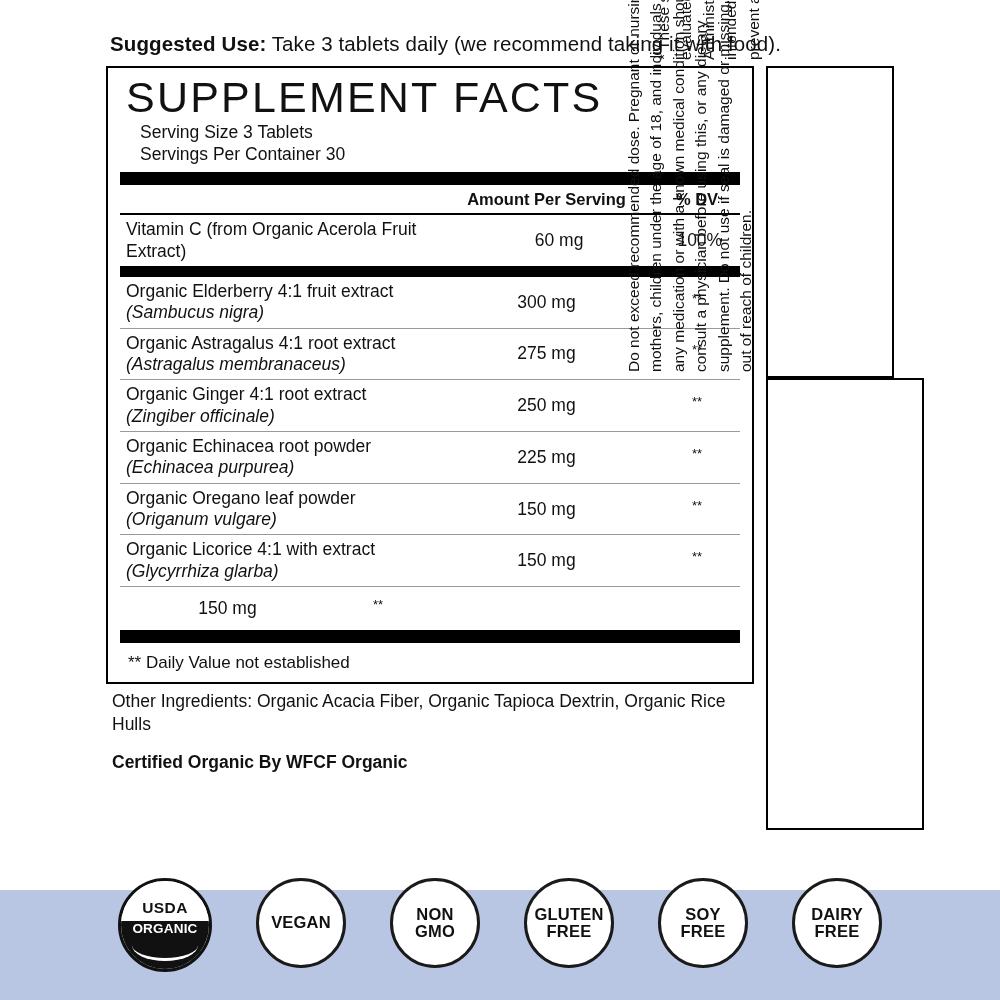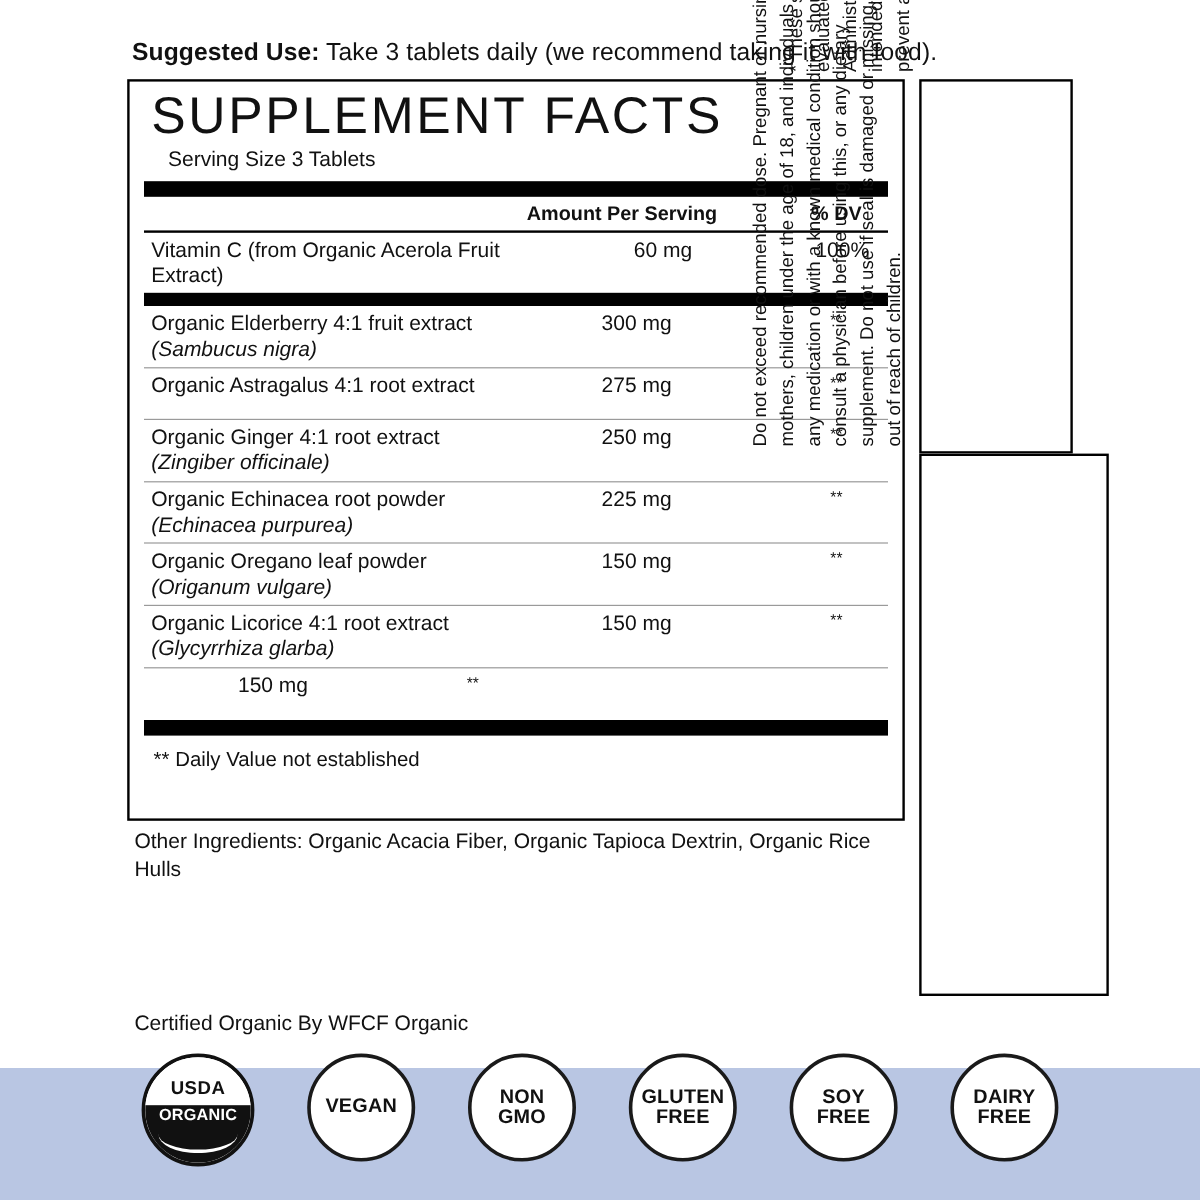--- a/index.html
+++ b/index.html
@@ -78,30 +78,29 @@
   }
   .hdr-row {
     display: flex;
     align-items: flex-end;
     font-size: 16.5px;
     font-weight: bold;
     padding: 5px 0 4px 0;
     border-bottom: 2.5px solid #000;
   }
   .hdr-spacer { flex: 1 1 auto; }
-  .hdr-amount { width: 215px; }
+  .hdr-amount { width: 215px; text-align: center; }
   .hdr-dv { width: 86px; text-align: center; }
 
   .row {
     display: flex;
-    align-items: flex-start;
+    align-items: center;
     border-bottom: 1.5px solid #9a9a9a;
     min-height: 43px;
     padding: 4px 0;
-    gap: 16px;
   }
   .row.no-line { border-bottom: none; }
   .row .name {
     flex: 1 1 auto;
     font-size: 17.5px;
     line-height: 1.22;
     padding-left: 6px;
   }
   .row .name i { font-style: italic; display: block; }
   .row .amt {
@@ -124,21 +123,21 @@
 
   
   .other-block {
     position: absolute;
     left: 112px;
     font-size: 17.5px;
     line-height: 1.32;
   }
   #other-ing { top: 690px; width: 640px;}
   #manufactured { top: 740px; width: 640px;}
-  #certified { top: 841px; width: 640px;}
+  #certified { top: 751px; width: 640px; font-weight: bold;}
 
   
   .side-box {
     position: absolute;
     border: 2.5px solid #000;
     background: #fff;
   }
   #disclaimer-box { left: 766px; top: 66px; width: 128px; height: 312px; }
   #warning-box { left: 766px; top: 378px; width: 158px; height: 452px; }
 
@@ -226,20 +225,21 @@
 
   <div class="bottom-band"></div>
 
   <div class="suggested-use">
     <b>Suggested Use:</b><span> Take 3 tablets daily (we recommend taking it with food).</span>
   </div>
 
   <div class="sf-box">
     <div class="sf-title">SUPPLEMENT FACTS</div>
     <div class="sf-serving">Serving Size 3 Tablets</div>
+    <div class="sf-serving">Servings Per Container 30</div>
 
     <div class="bar-thick"></div>
 
     <div class="hdr-row">
       <div class="hdr-spacer"></div>
       <div class="hdr-amount">Amount Per Serving</div>
       <div class="hdr-dv">% DV</div>
     </div>
 
     <div class="row vitc no-line">
@@ -255,20 +255,21 @@
         <span>Organic Elderberry 4:1 fruit extract</span>
         <i>(Sambucus nigra)</i>
       </div>
       <div class="amt">300 mg</div>
       <div class="dv stars">**</div>
     </div>
 
     <div class="row">
       <div class="name">
         <span>Organic Astragalus 4:1 root extract</span>
+        <i>(Astragalus membranaceus)</i>
       </div>
       <div class="amt">275 mg</div>
       <div class="dv stars">**</div>
     </div>
 
     <div class="row">
       <div class="name">
         <span>Organic Ginger 4:1 root extract</span>
         <i>(Zingiber officinale)</i>
       </div>
@@ -289,21 +290,21 @@
       <div class="name">
         <span>Organic Oregano leaf powder</span>
         <i>(Origanum vulgare)</i>
       </div>
       <div class="amt">150 mg</div>
       <div class="dv stars">**</div>
     </div>
 
     <div class="row">
       <div class="name">
-        <span>Organic Licorice 4:1 root extract</span>
+        <span>Organic Licorice 4:1 with extract</span>
         <i>(Glycyrrhiza glarba)</i>
       </div>
       <div class="amt">150 mg</div>
       <div class="dv stars">**</div>
     </div>
 
     <div class="row no-line">
       <div class="amt">150 mg</div>
       <div class="dv stars">**</div>
     </div>

